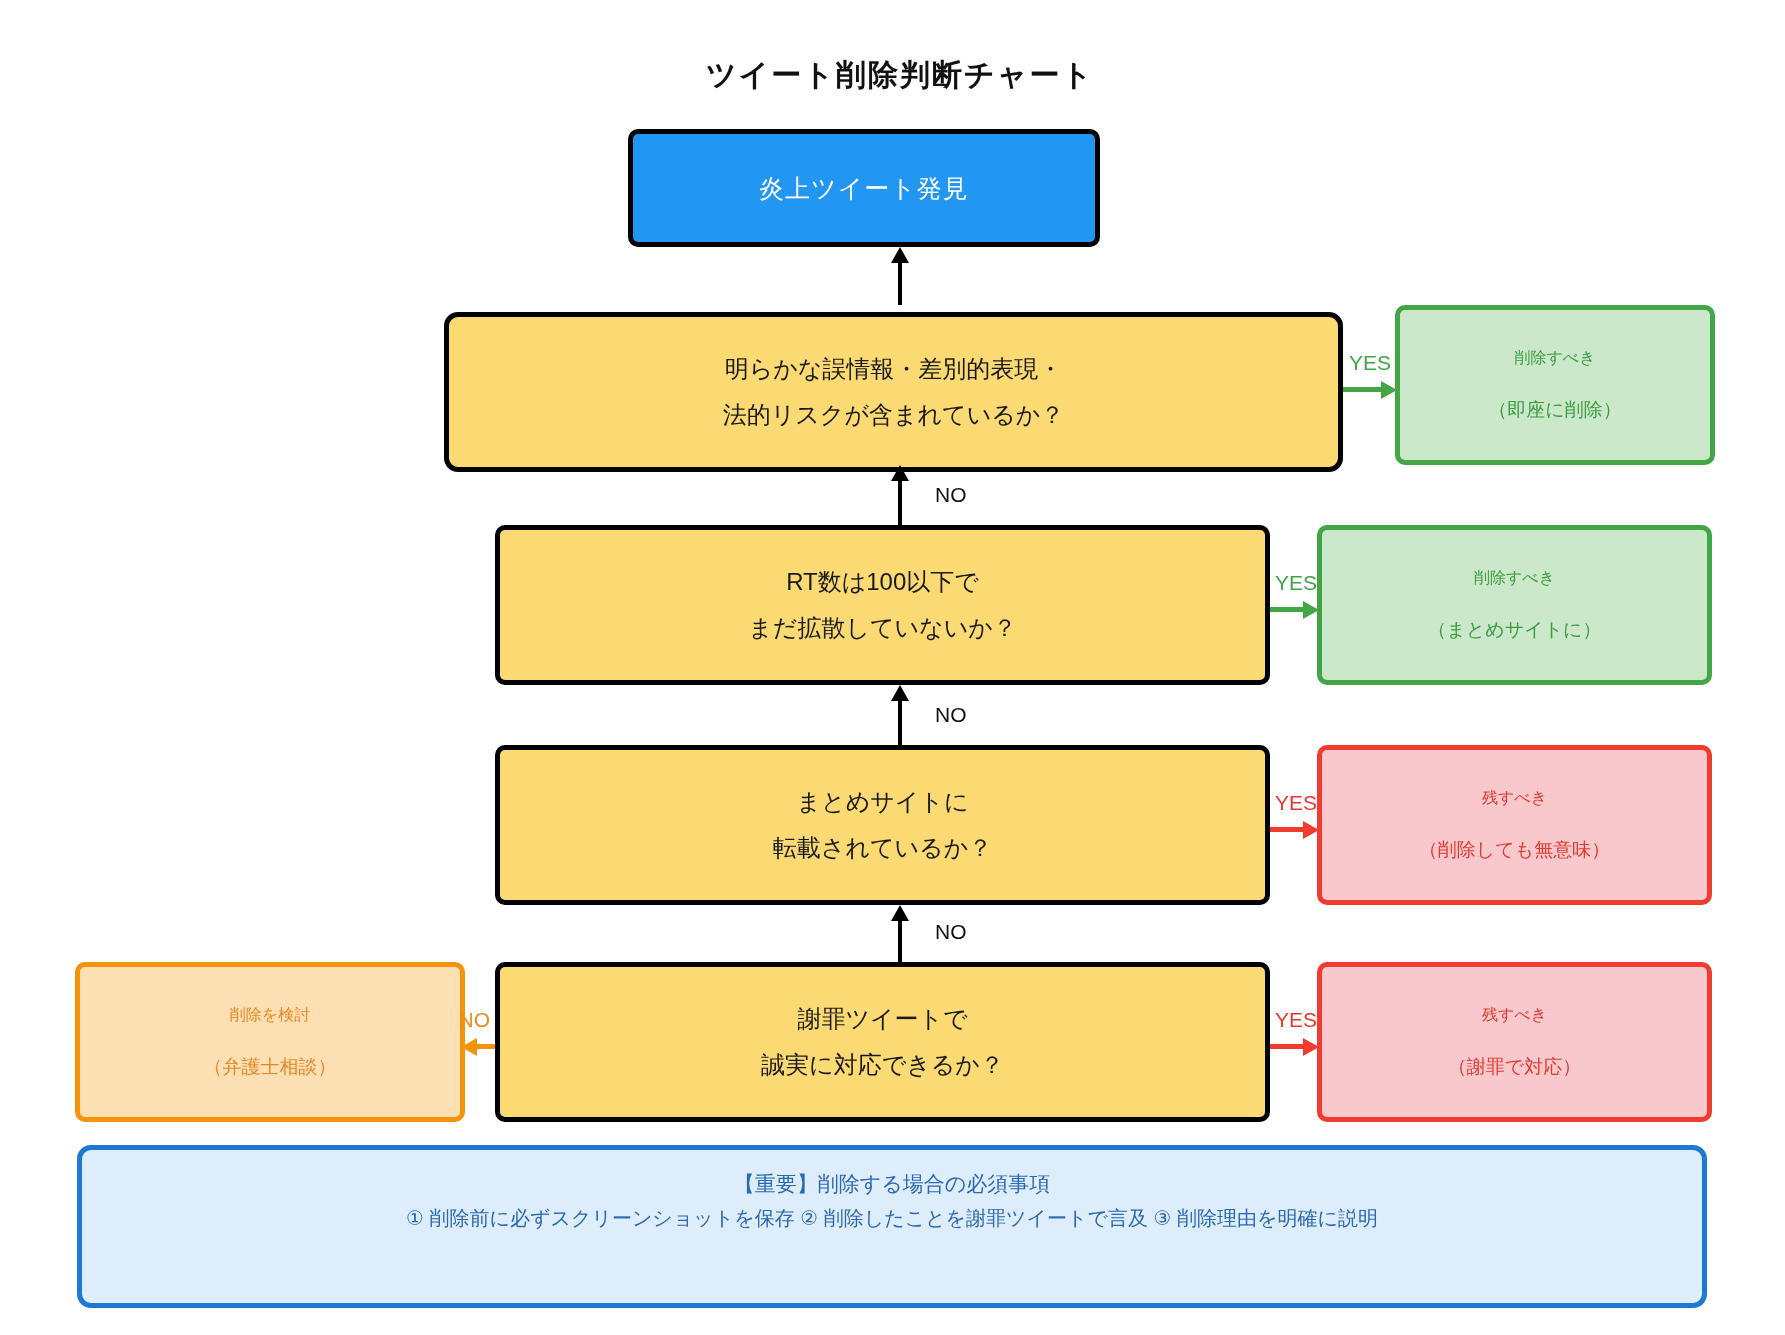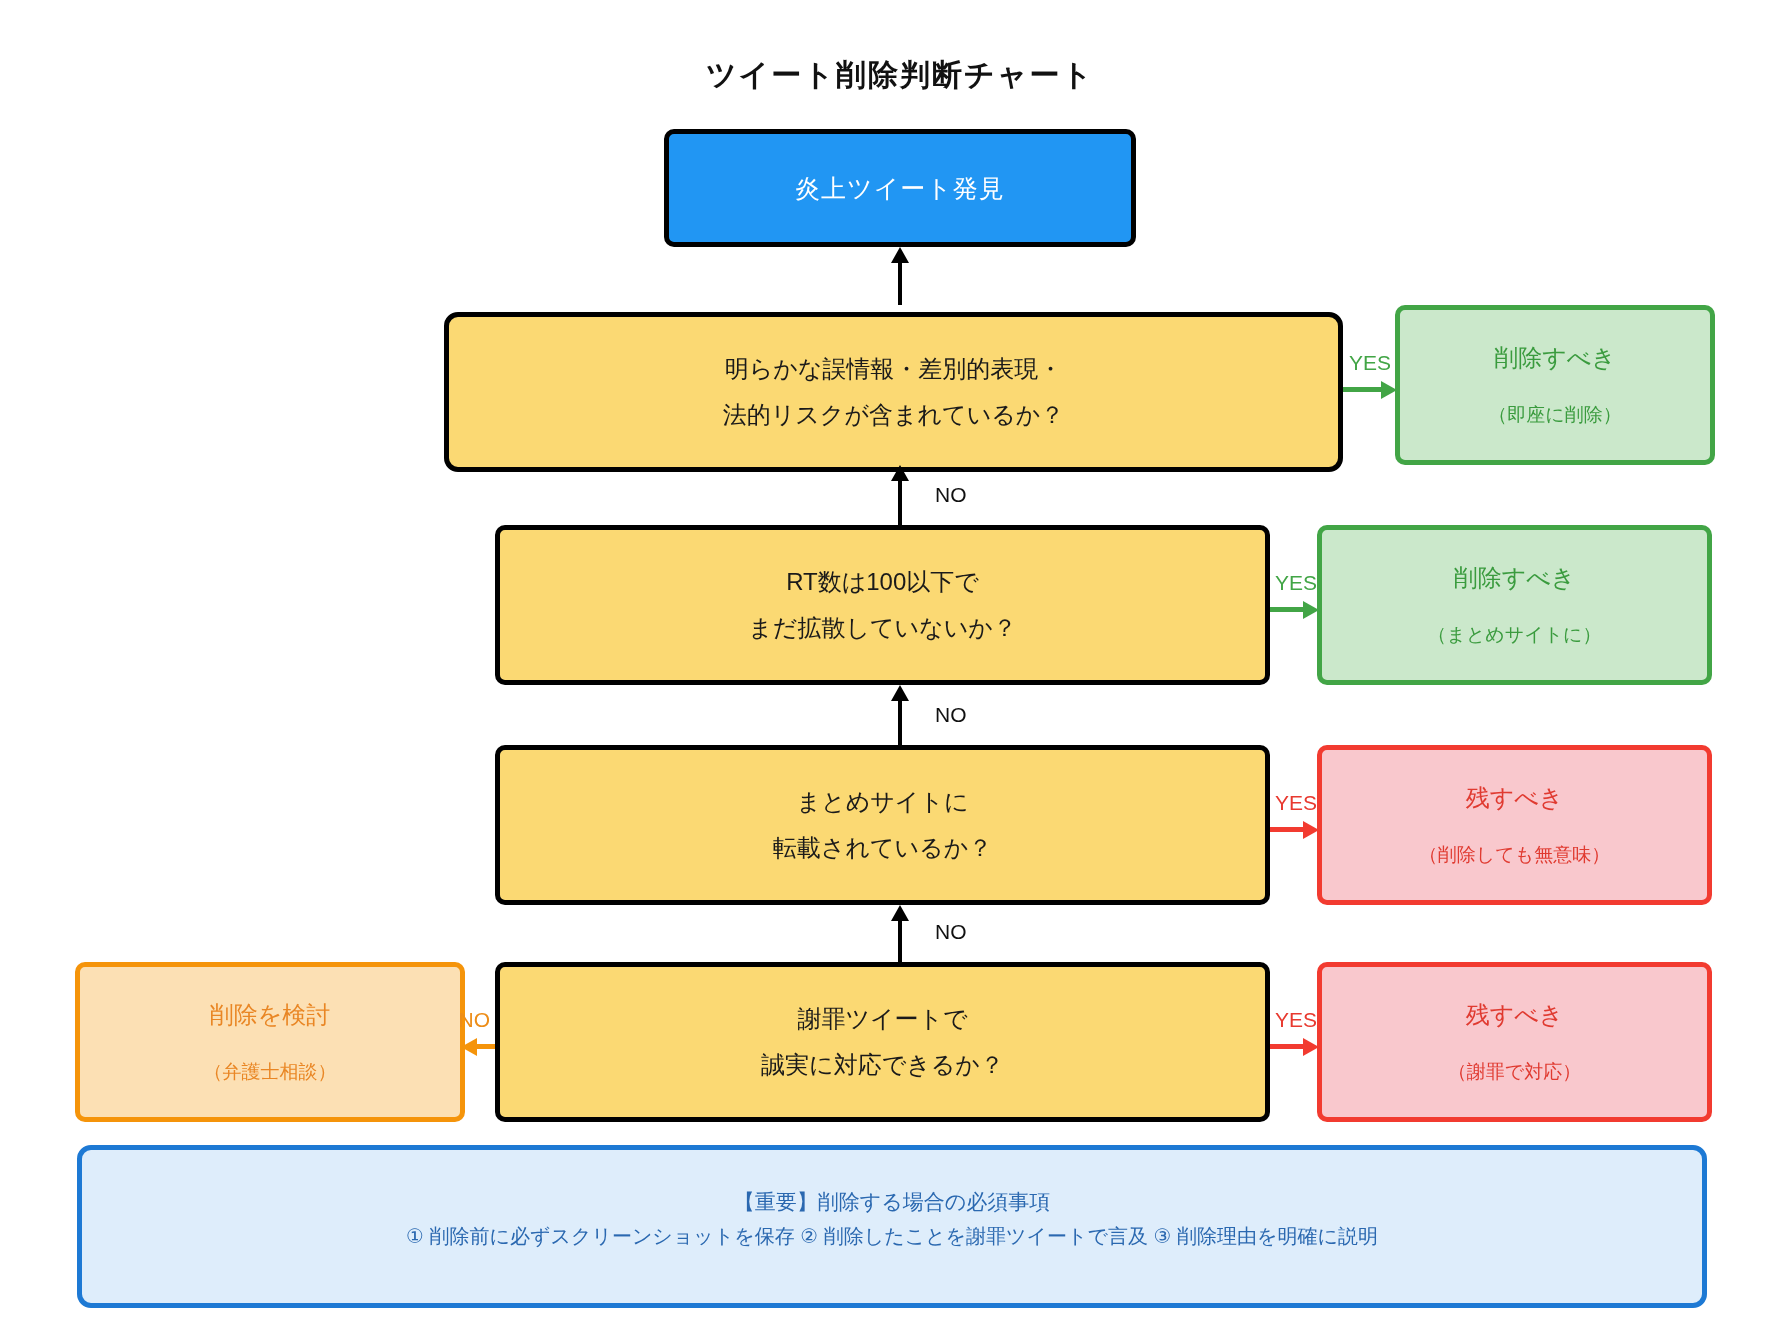--- a/index.html
+++ b/index.html
@@ -14,24 +14,24 @@
     position:absolute;left:400px;top:55px;width:1000px;
     text-align:center;font-size:30px;font-weight:600;color:#111;
     letter-spacing:2px;
   }
 
   
   .node{position:absolute;box-sizing:border-box;border-radius:10px;
     display:flex;flex-direction:column;align-items:center;justify-content:center;
     text-align:center;}
   .node .l{font-size:24px;line-height:46px;white-space:nowrap;}
-  .node .box-title{font-size:24px;white-space:nowrap;}
+  .node .box-title{font-size:16px;white-space:nowrap;}
   .node .box-sub{font-size:19px;margin-top:28px;white-space:nowrap;}
 
-  #start{left:664px;top:129px;width:472px;height:118px;
+  #start{left:628px;top:129px;width:472px;height:118px;
     background:#2196f3;border:5px solid #000;color:#fff;}
   #start .l{font-size:25px;letter-spacing:1px;}
 
   .qbox{background:#fbd973;border:5px solid #000;color:#1a1a1a;}
   #q1{left:444px;top:312px;width:899px;height:160px;border-radius:14px;}
   #q2{left:495px;top:525px;width:775px;height:160px;}
   #q3{left:495px;top:745px;width:775px;height:160px;}
   #q4{left:495px;top:962px;width:775px;height:160px;}
 
   .gbox{background:#cbe8cb;border:5px solid #42a546;color:#3a9b3e;}
@@ -43,21 +43,21 @@
   #r4{left:1317px;top:962px;width:395px;height:160px;}
 
   .obox{background:#fce0b4;border:5px solid #f5940a;color:#e98624;text-align:center;}
   #consider{left:75px;top:962px;width:390px;height:160px;}
 
   #note{
     position:absolute;left:77px;top:1145px;width:1630px;height:163px;
     box-sizing:border-box;background:#deedfb;border:5px solid #1d79d4;
     border-radius:14px;color:#2a68b0;text-align:center;
   }
-  #note .note-title{margin-top:38px;font-size:21px;}
+  #note .note-title{margin-top:20px;font-size:21px;}
   #note .note-body{margin-top:7px;font-size:20px;}
 
   
   .vline{position:absolute;width:4px;background:#000;left:898px;}
   .arrow-up{position:absolute;left:891px;width:0;height:0;
     border-left:9px solid transparent;border-right:9px solid transparent;
     border-bottom:16px solid #000;}
   .hline{position:absolute;height:5px;}
   .arrow-right{position:absolute;width:0;height:0;
     border-top:9px solid transparent;border-bottom:9px solid transparent;}

